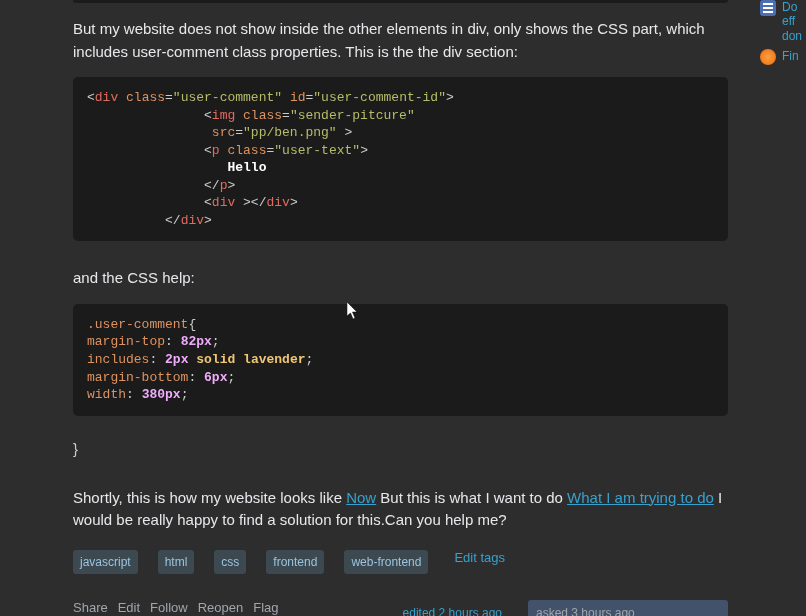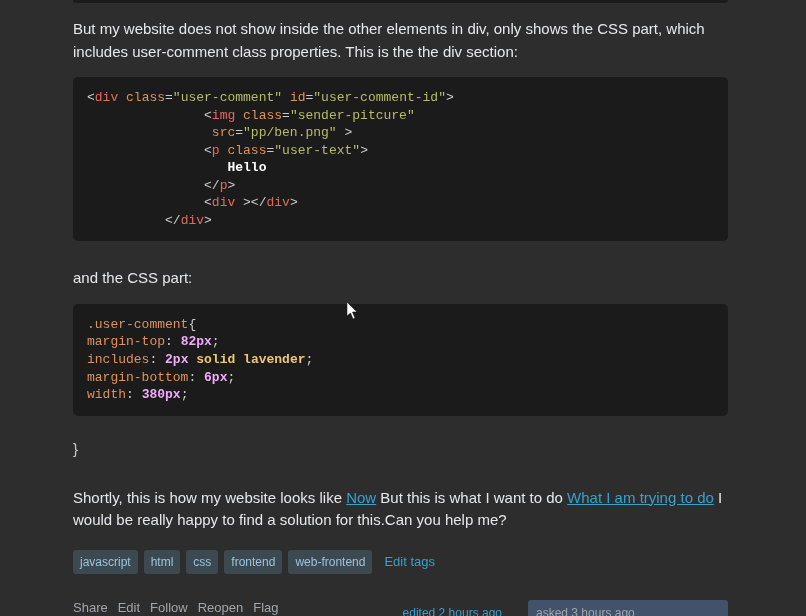--- a/index.html
+++ b/index.html
@@ -61,22 +61,21 @@
   .codeblock .nu { color: #f0abfc; font-weight: bold;}
   .codeblock .kw { color: #f0c674; font-weight: bold;}
 
   a.link {
     color: #38a1ce;
     text-decoration: underline;
   }
   .tags {
     margin-top: 18px;
     display: flex;
-    gap: 6px;
-    align-items: center;
+    gap: 20px;
     flex-wrap: wrap;
   }
   .tag {
     background: #3c4951;
     color: #9cc3db;
     font-size: 12px;
     padding: 5px 7px;
     border-radius: 3px;
   }
   .edit-tags {
@@ -178,21 +177,21 @@
 
     <div class="codeblock"><span class="p">&lt;</span><span class="t">div</span> <span class="a">class</span><span class="p">=</span><span class="s">"user-comment"</span> <span class="a">id</span><span class="p">=</span><span class="s">"user-comment-id"</span><span class="p">&gt;</span>
                <span class="p">&lt;</span><span class="t">img</span> <span class="a">class</span><span class="p">=</span><span class="s">"sender-pitcure"</span>
                 <span class="a">src</span><span class="p">=</span><span class="s">"pp/ben.png"</span> <span class="p">&gt;</span>
                <span class="p">&lt;</span><span class="t">p</span> <span class="a">class</span><span class="p">=</span><span class="s">"user-text"</span><span class="p">&gt;</span>
                   <span class="tx">Hello</span>
                <span class="p">&lt;/</span><span class="t">p</span><span class="p">&gt;</span>
                <span class="p">&lt;</span><span class="t">div</span> <span class="p">&gt;&lt;/</span><span class="t">div</span><span class="p">&gt;</span>
           <span class="p">&lt;/</span><span class="t">div</span><span class="p">&gt;</span></div>
 
-    <p class="prose" style="margin-top:26px">and the CSS part:</p>
+    <p class="prose" style="margin-top:26px">and the CSS help:</p>
 
     <div class="codeblock"><span class="sel">.user-comment</span><span class="p">{</span>
 <span class="pr">margin-top</span><span class="p">:</span> <span class="nu">82px</span><span class="p">;</span>
 <span class="pr">includes</span><span class="p">:</span> <span class="nu">2px</span> <span class="kw">solid</span> <span class="kw">lavender</span><span class="p">;</span>
 <span class="pr">margin-bottom</span><span class="p">:</span> <span class="nu">6px</span><span class="p">;</span>
 <span class="pr">width</span><span class="p">:</span> <span class="nu">380px</span><span class="p">;</span></div>
 
     <div class="stray">}</div>
 
     <p class="prose" style="margin-top:30px"><span>Shortly, this is how my website looks like </span><a class="link">Now</a><span> But this is what I want to do </span><a class="link">What I am trying to do</a><span> I would be really happy to find a solution for this.Can you help me?</span></p>
@@ -215,18 +214,34 @@
         <span>Flag</span>
       </div>
       <div class="edited">edited 2 hours ago</div>
       <div class="asked-card">
         <span>asked 3 hours ago</span>
       </div>
     </div>
 
   </div>
 
+  <div class="right">
+    <div class="side-item">
+      <div class="side-icon meta"></div>
+      <div class="side-text">
+        <span>Do</span><br>
+        <span>eff</span><br>
+        <span>don</span>
+      </div>
+    </div>
+    <div class="side-item">
+      <div class="side-icon avatar"></div>
+      <div class="side-text">
+        <span>Fin</span>
+      </div>
+    </div>
+  </div>
 
   <svg class="cursor" viewBox="0 0 12 18">
     <path d="M0 0 L0 14 L3.5 11 L6 17 L8 16 L5.5 10 L10 10 Z" fill="#ffffff" stroke="#000" stroke-width="0.5"></path>
   </svg>
 
 </div>
 
 </body></html>

